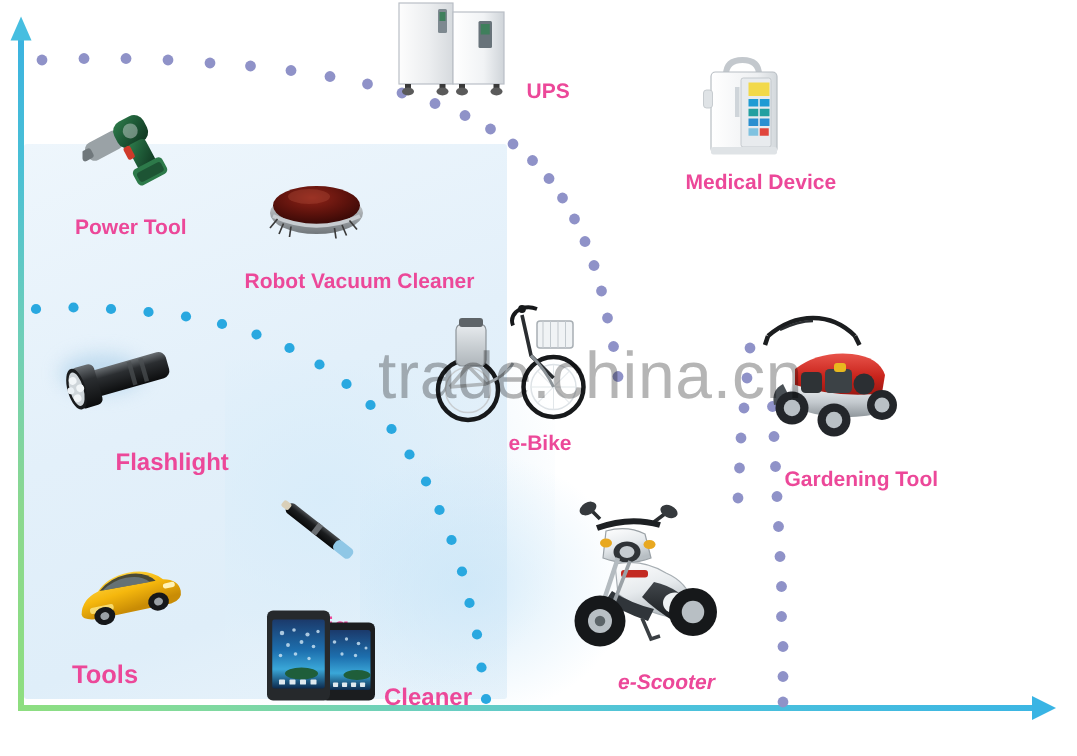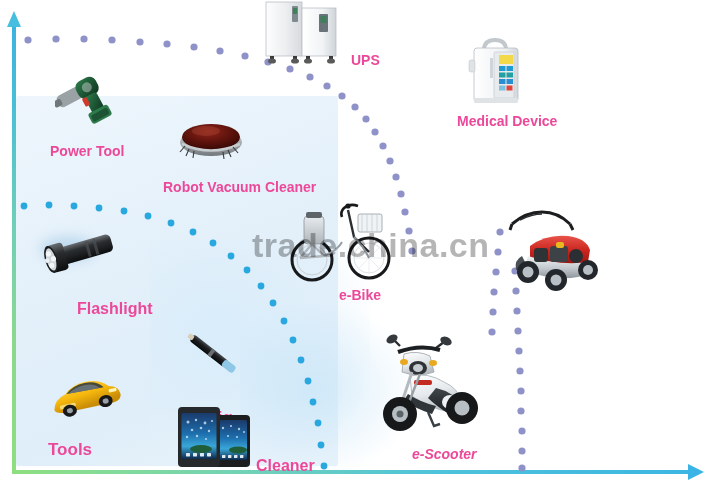--- a/index.html
+++ b/index.html
@@ -106,22 +106,22 @@
     color: #ec4899;
     white-space: nowrap;
   }
 
   
   .watermark {
     position: absolute;
     left: 252px;
     top: 226px;
     font-family: "Liberation Sans", sans-serif;
-    font-size: 34px;
-    font-weight: bold;
+    font-size: 44px;
+    font-weight: normal;
     color: rgba(120,120,120,0.55);
     letter-spacing: 0.5px;
     white-space: nowrap;
     mix-blend-mode: multiply;
   }
 
   
   .art svg { display: block; }
   .glow {
     position: absolute;
@@ -539,20 +539,21 @@
         <circle cx="28" cy="68" r="11" fill="#23262a"></circle>
           <circle cx="28" cy="68" r="5.5" fill="#b9c0c5"></circle>
         <circle cx="56" cy="76" r="11" fill="#23262a"></circle>
           <circle cx="56" cy="76" r="5.5" fill="#b9c0c5"></circle>
         <circle cx="88" cy="66" r="10" fill="#23262a"></circle>
           <circle cx="88" cy="66" r="5" fill="#b9c0c5"></circle>
         <circle cx="76" cy="52" r="7" fill="#2b2f33"></circle>
       </svg>
     </div>
   </div>
+  <div class="flabel lbl-md" style="left:523px; top:311px;">Gardening Tool</div>
 
   <div class="item" style="left:370px; top:332px;">
     <div class="art">
       <svg width="108" height="104" viewBox="0 0 108 104">
         <defs>
           <linearGradient id="scw" x1="0" y1="0" x2="0.4" y2="1">
             <stop offset="0%" stop-color="#ffffff"></stop>
               <stop offset="55%" stop-color="#e6eaed"></stop>
               <stop offset="100%" stop-color="#b7bec3"></stop>
           </linearGradient>

